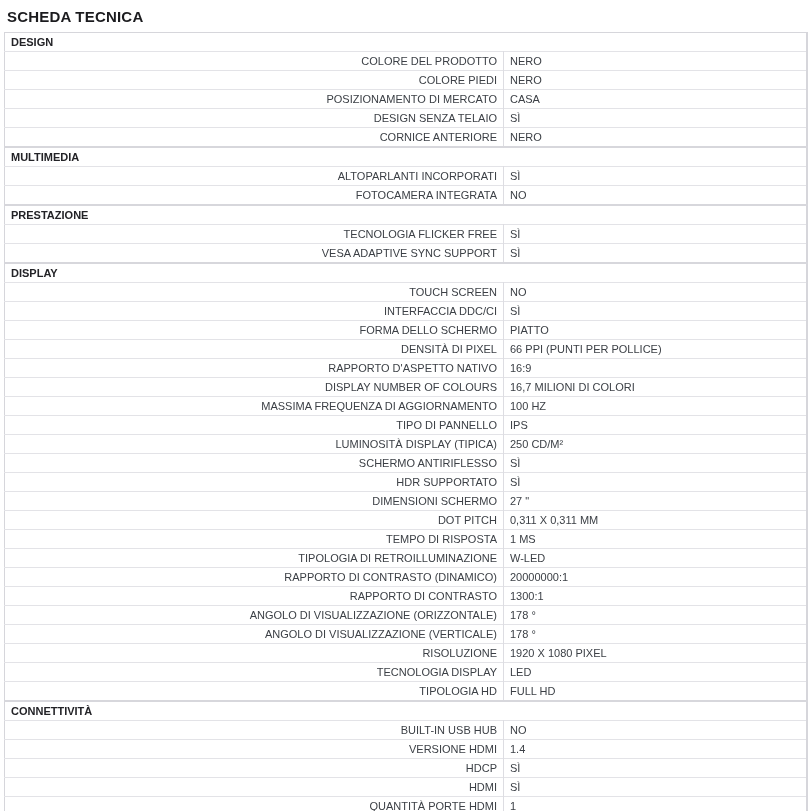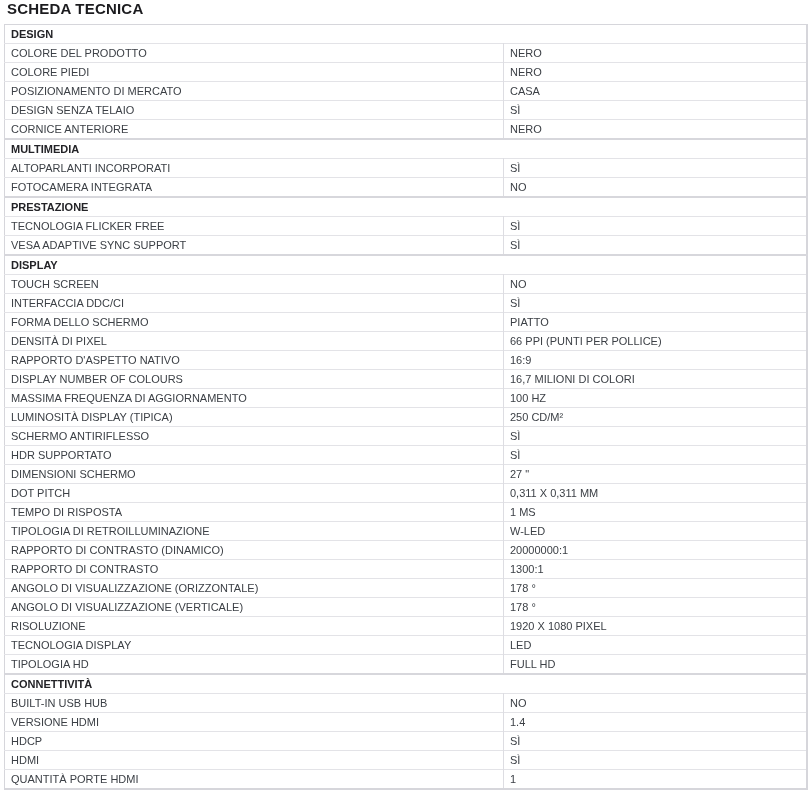--- a/index.html
+++ b/index.html
@@ -7,21 +7,21 @@
     padding: 0;
     background: #ffffff;
     width: 812px;
     font-family: "Liberation Sans", "DejaVu Sans", sans-serif;
   }
   .page {
     width: 812px;
     box-sizing: border-box;
   }
   h1.page-title {
-    margin: 0 0 7px 7px;
+    margin: 8px 0 7px 7px;
     font-size: 15px;
     line-height: 17px;
     font-weight: bold;
     color: #1b1b1e;
     letter-spacing: 0.2px;
   }
   table.spec-table {
     border-collapse: collapse;
     table-layout: fixed;
     width: 802px;
@@ -45,20 +45,21 @@
     font-weight: bold;
     color: #232327;
     border-top: 2px solid #d7d7dc;
   }
   table.spec-table tr:first-child td {
     border-top: none;
     border-radius: 8px;
   }
   table.spec-table td.label-cell {
     border-right: 1px solid #dddde2;
+    text-align: right;
   }
 </style>
 </head>
 <body>
 
 <div class="page">
   <h1 class="page-title">SCHEDA TECNICA</h1>
 
   <table class="spec-table">
     <colgroup>
@@ -136,20 +137,24 @@
         </tr>
         <tr>
           <td class="label-cell">DISPLAY NUMBER OF COLOURS</td>
           <td class="value-cell">16,7 MILIONI DI COLORI</td>
         </tr>
         <tr>
           <td class="label-cell">MASSIMA FREQUENZA DI AGGIORNAMENTO</td>
           <td class="value-cell">100 HZ</td>
         </tr>
         <tr>
+          <td class="label-cell">TIPO DI PANNELLO</td>
+          <td class="value-cell">IPS</td>
+        </tr>
+        <tr>
           <td class="label-cell">LUMINOSITÀ DISPLAY (TIPICA)</td>
           <td class="value-cell">250 CD/M²</td>
         </tr>
         <tr>
           <td class="label-cell">SCHERMO ANTIRIFLESSO</td>
           <td class="value-cell">SÌ</td>
         </tr>
         <tr>
           <td class="label-cell">HDR SUPPORTATO</td>
           <td class="value-cell">SÌ</td>

